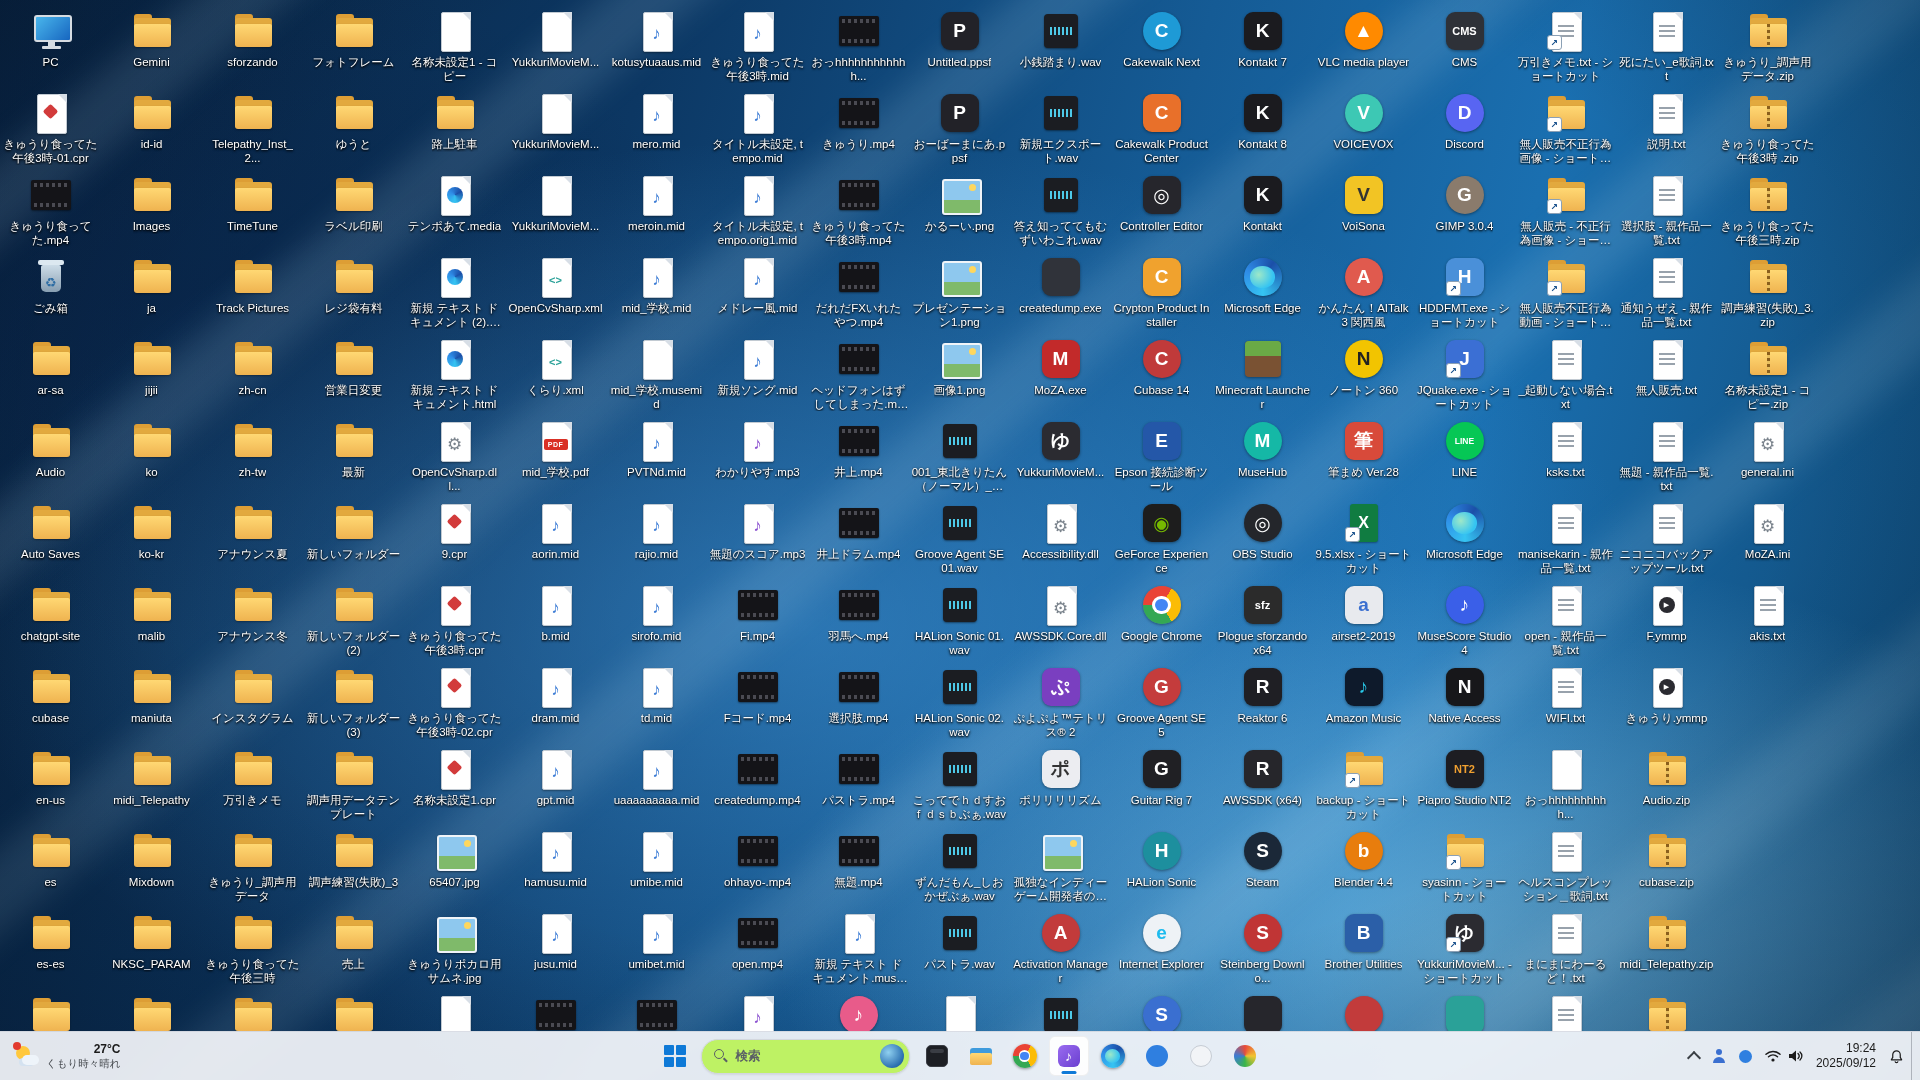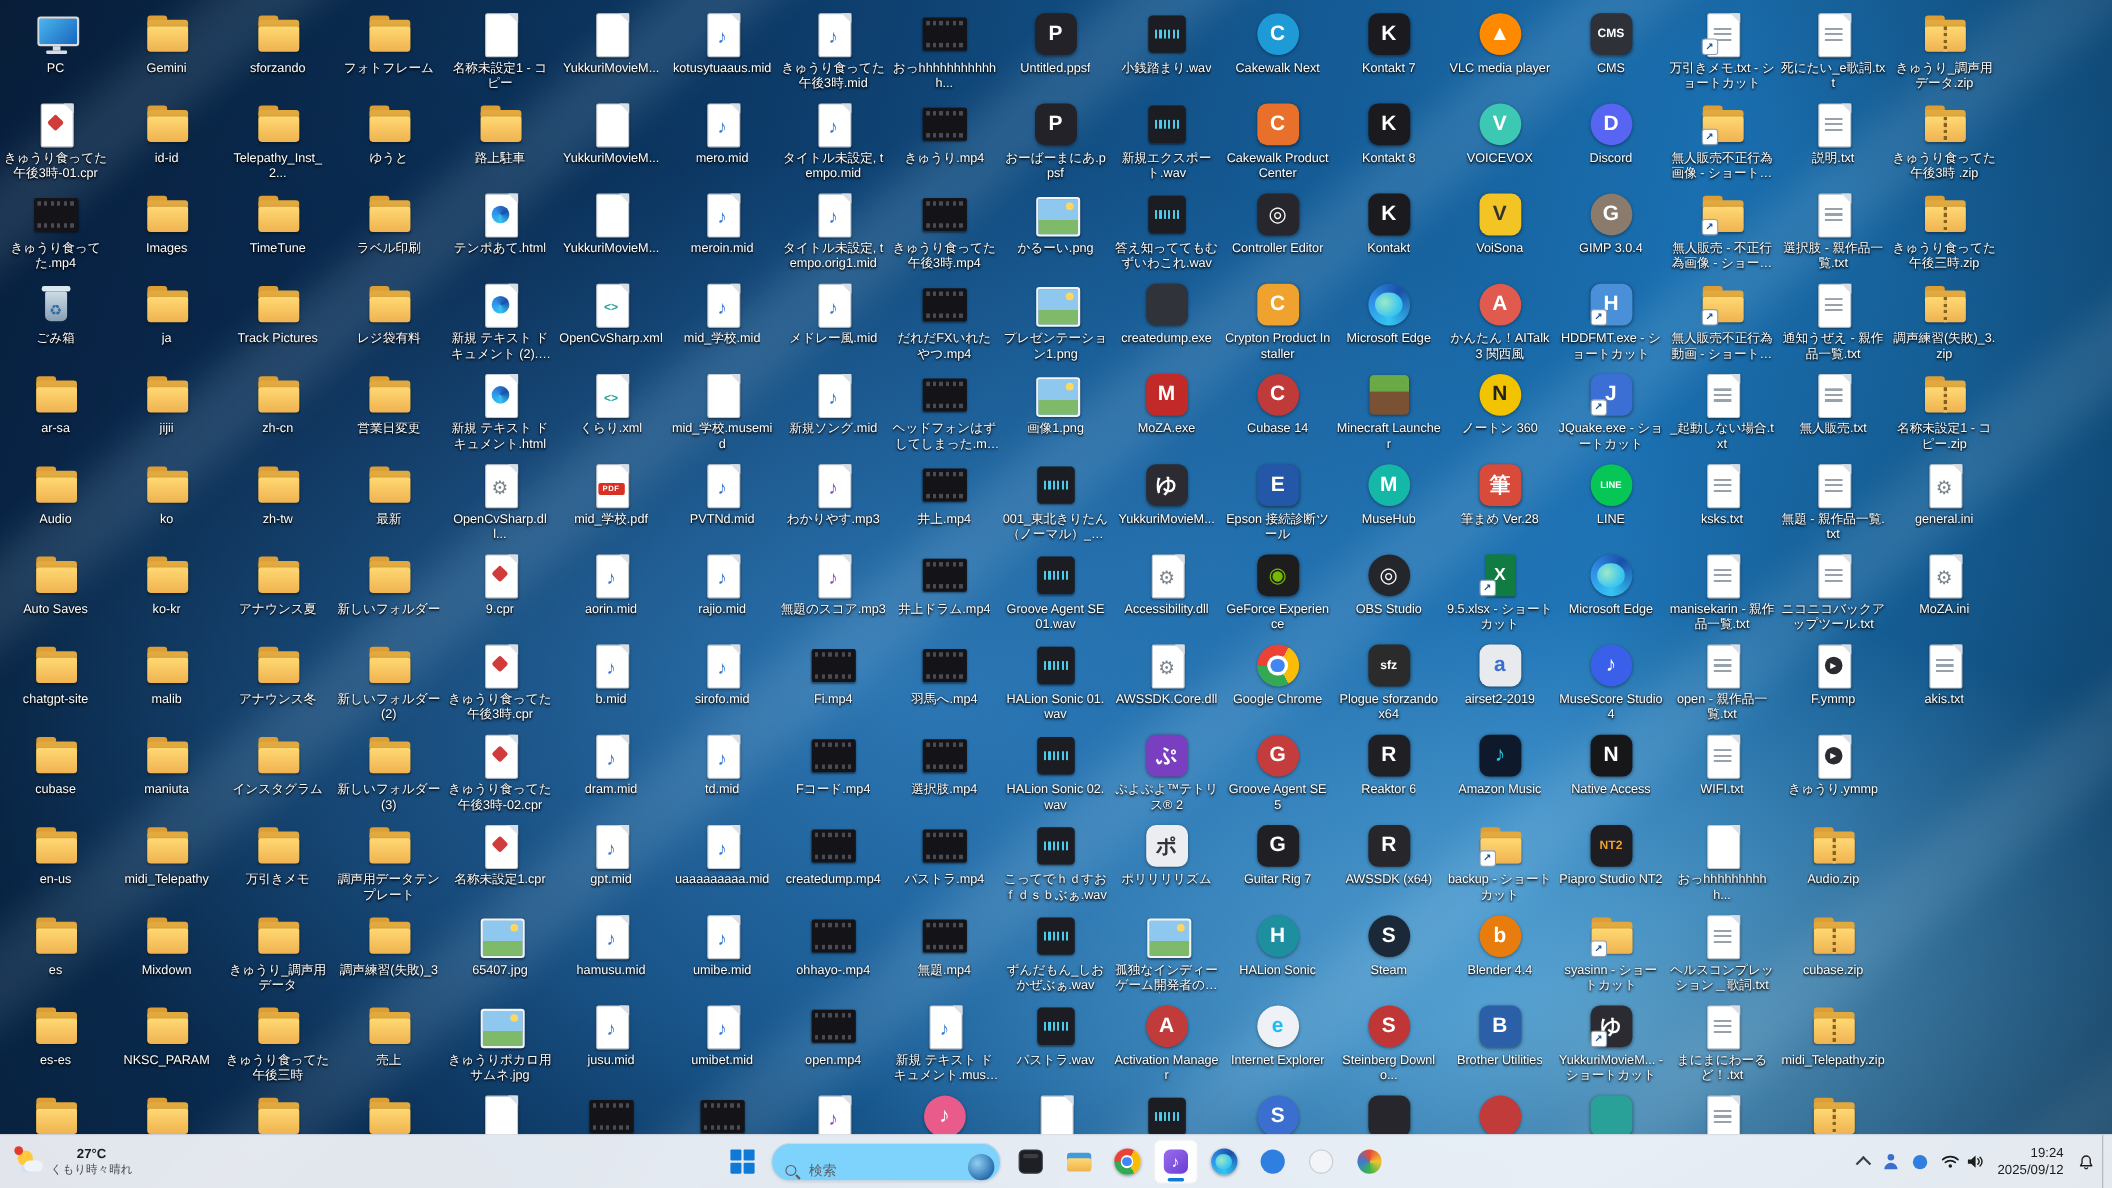--- a/index.html
+++ b/index.html
@@ -98,30 +98,30 @@
   
   #taskbar{position:absolute;left:0;right:0;bottom:0;height:48px;background:rgba(243,245,250,.93);
     border-top:1px solid rgba(200,205,215,.6);display:flex;align-items:center;z-index:5;}
   #tb-weather{position:absolute;left:6px;display:flex;align-items:center;gap:7px;height:40px;padding:0 9px;
     border:none;background:transparent;border-radius:6px;}
   .w-ico{position:relative;width:24px;height:24px;}
   .w-sun{position:absolute;left:1px;top:2px;width:14px;height:14px;border-radius:50%;background:#ffc83d;}
   .w-cloud{position:absolute;right:0;bottom:3px;width:17px;height:10px;border-radius:6px;background:#eef4fa;
     box-shadow:-4px 2px 0 -1px #d4e2f0;}
   .w-badge{position:absolute;left:-2px;top:-2px;width:8px;height:8px;border-radius:50%;background:#e23a2e;}
-  .w-txt{display:flex;flex-direction:column;align-items:center;line-height:14px;}
+  .w-txt{display:flex;flex-direction:column;align-items:flex-end;line-height:14px;}
   .w-temp{font-size:12px;font-weight:bold;color:#1b1b1b;}
   .w-cond{font-size:10.5px;color:#474b50;}
   #tb-center{margin:0 auto;display:flex;align-items:center;gap:7px;}
   .start{width:38px;height:38px;border-radius:6px;display:flex;align-items:center;justify-content:center;
     background:transparent;border:none;}
   .winlogo{display:grid;grid-template-columns:10px 10px;grid-template-rows:10px 10px;gap:2px;}
   .winlogo span{background:#0e79d7;border-radius:1px;}
-  #tb-search{display:flex;align-items:flex-end;gap:8px;height:33px;width:190px;background:#7dd3fc;
-    border:1px solid #d3d7de;border-radius:17px;padding:0 5px 0 12px;box-shadow:0 1px 2px rgba(0,0,0,.08);}
+  #tb-search{display:flex;align-items:center;gap:8px;height:33px;width:190px;background:#bef264;
+    border:1px solid #d3d7de;border-radius:17px;padding:0 5px 0 12px;box-shadow:0 1px 2px rgba(0,0,0,.08);font-weight:bold;}
   .mag{position:relative;width:14px;height:14px;flex:none;}
   .mag::before{content:"";position:absolute;left:0;top:0;width:8px;height:8px;border:1.6px solid #5a5f66;border-radius:50%;}
   .mag::after{content:"";position:absolute;left:9px;top:10px;width:5px;height:1.6px;background:#5a5f66;transform:rotate(45deg);}
   #tb-search .stext{font-size:12.5px;color:#5a5f66;flex:1;}
   .sround{width:24px;height:24px;border-radius:50%;flex:none;
     background:radial-gradient(circle at 35% 35%,#8fd0f0,#2b6fb0 70%,#184a80);}
   #tb-apps{display:flex;align-items:center;gap:4px;}
   .tb-app{position:relative;width:40px;height:40px;border:none;background:transparent;border-radius:6px;
     display:flex;align-items:center;justify-content:center;}
   .tb-app.active{background:rgba(255,255,255,.9);box-shadow:inset 0 0 0 1px rgba(0,0,0,.06);}
@@ -432,21 +432,21 @@
           <div class="f-back"></div>
           <div class="f-front"></div>
         </div>
         <div class="lbl">ラベル印刷</div>
       </div>
       <div class="cell">
         <div class="icn">
           <div class="doc"></div>
           <div class="webc"></div>
         </div>
-        <div class="lbl">テンポあて.html</div>
+        <div class="lbl">テンポあて.media</div>
       </div>
       <div class="cell">
         <div class="icn">
           <div class="doc"></div>
         </div>
         <div class="lbl">YukkuriMovieM...</div>
       </div>
       <div class="cell">
         <div class="icn">
           <div class="doc"></div>

